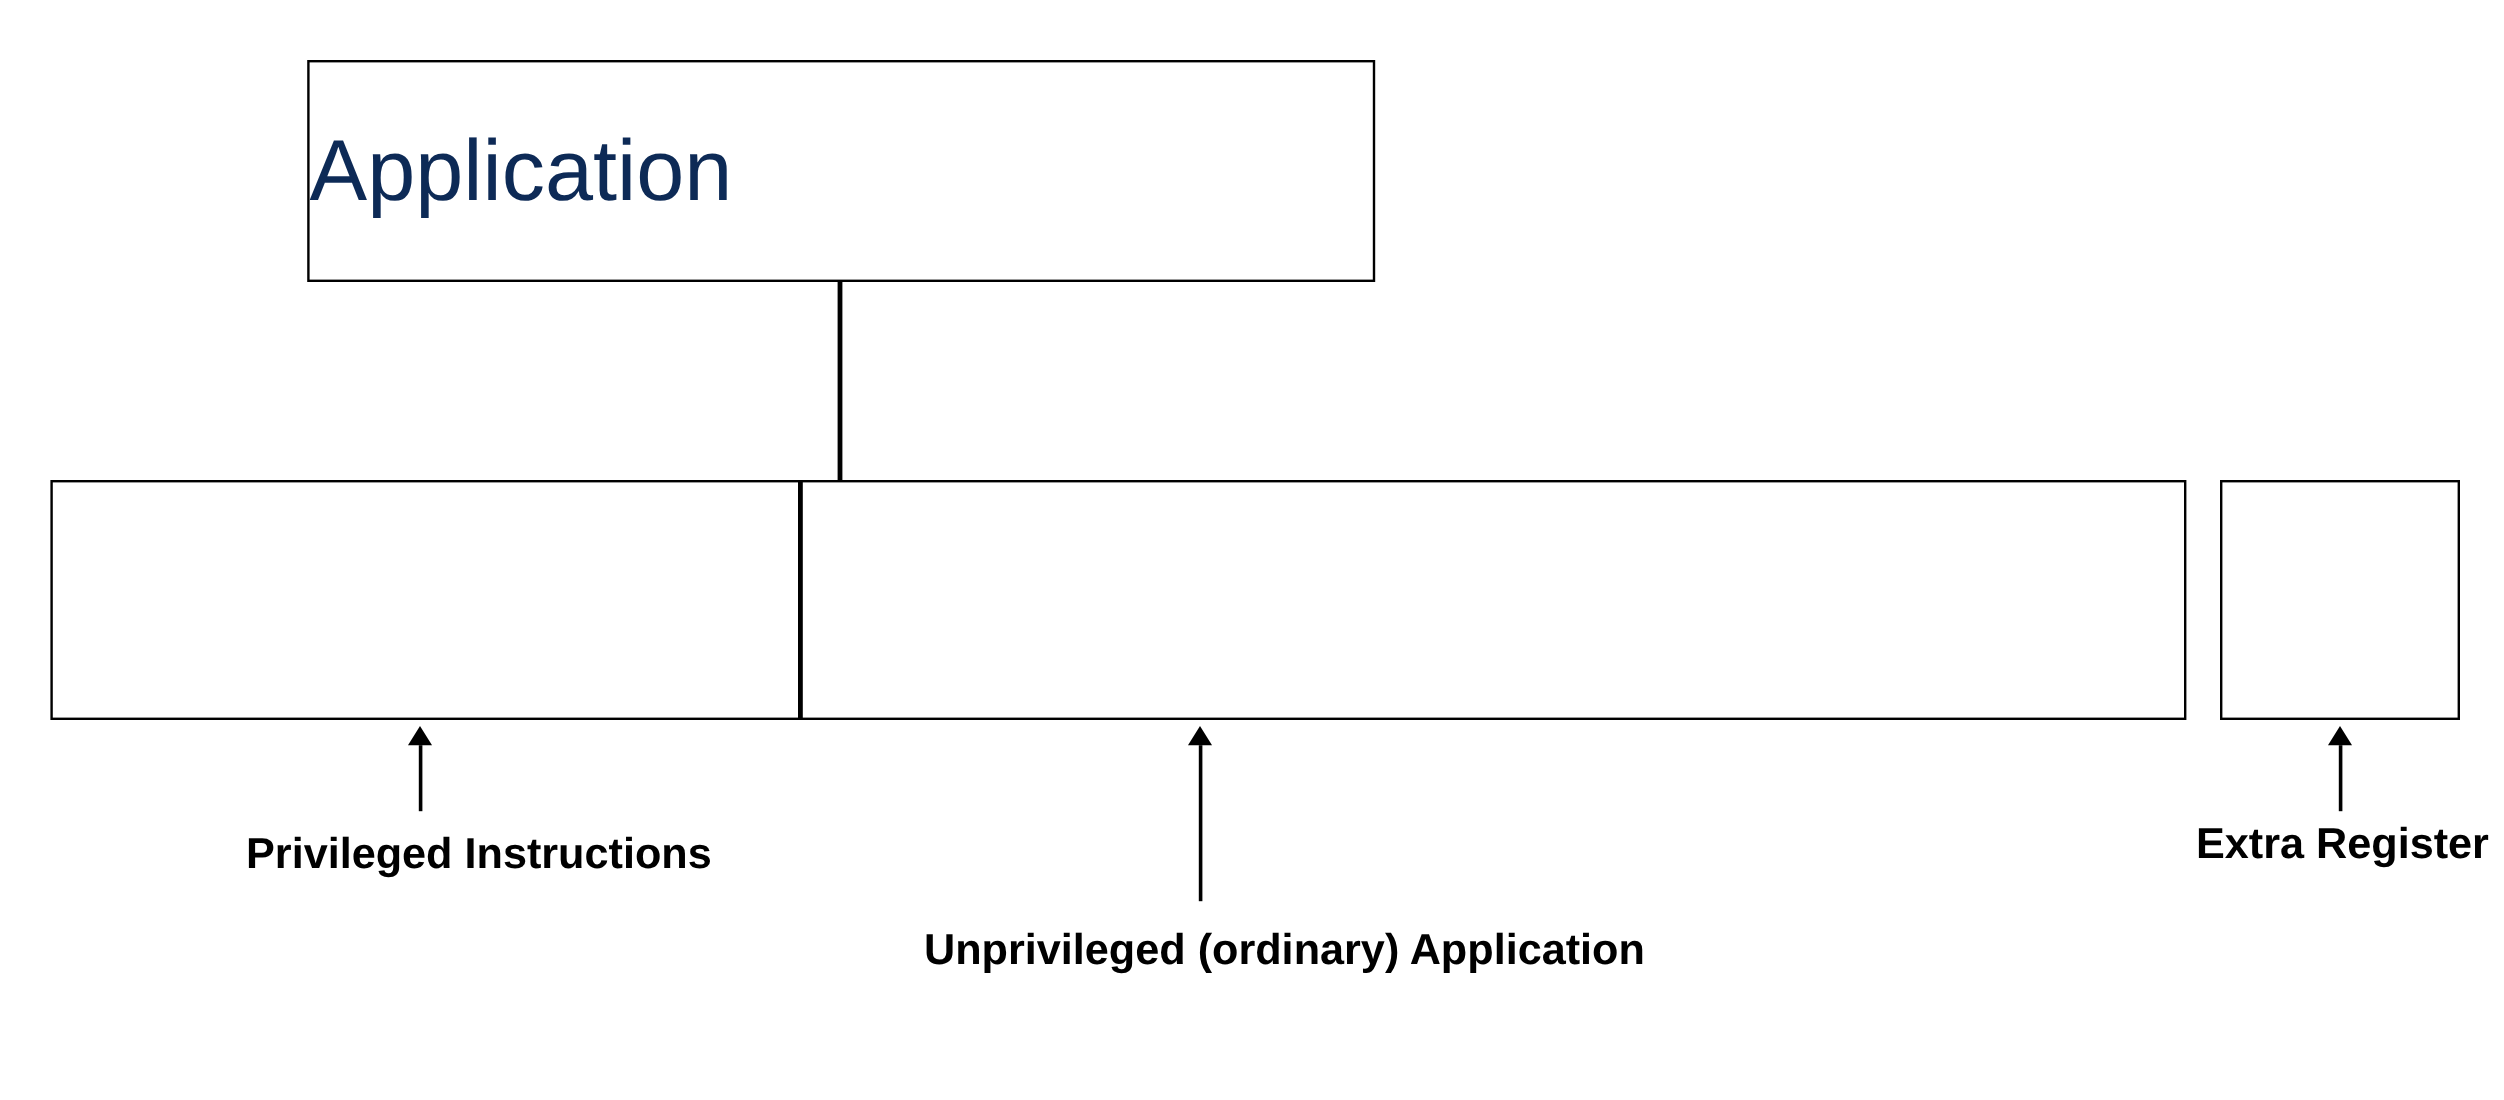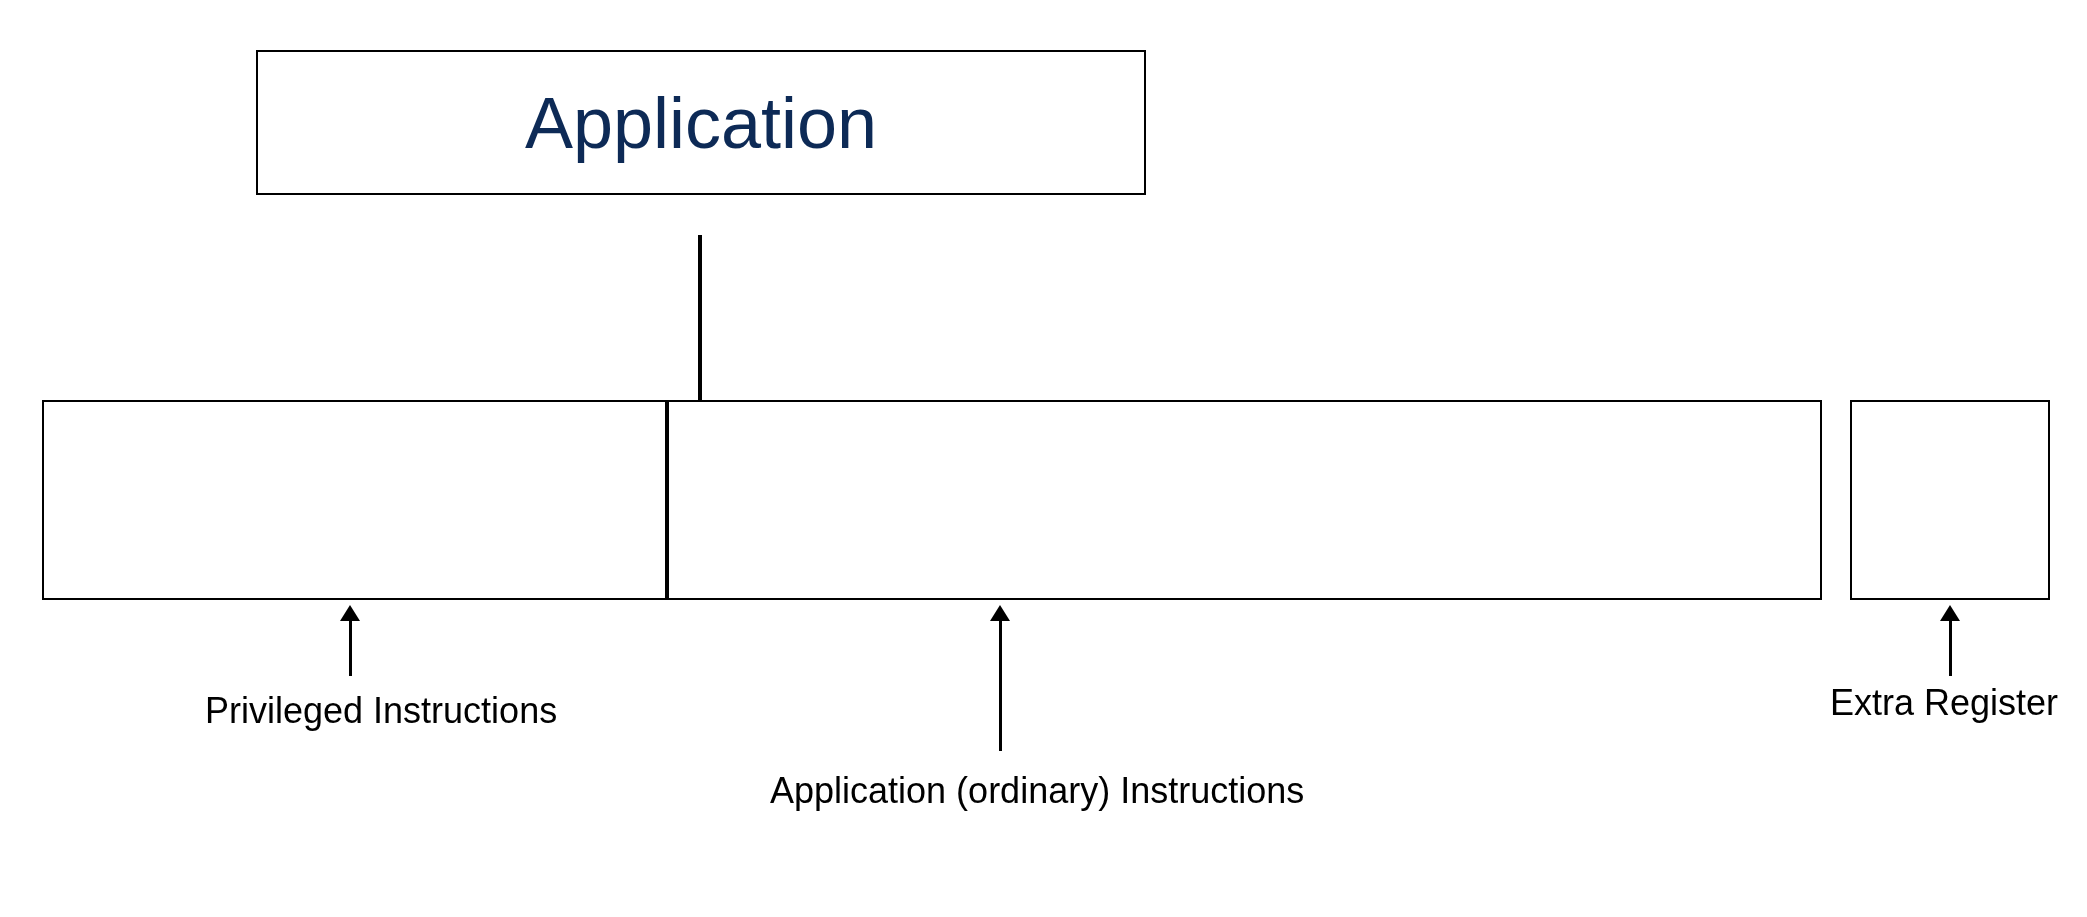--- a/index.html
+++ b/index.html
@@ -12,25 +12,25 @@
       background: #ffffff;
       width: 2087px;
       height: 917px;
       position: relative;
     }
     .application-box {
       position: absolute;
       left: 256px;
       top: 50px;
       width: 890px;
-      height: 145px;
+      height: 185px;
       border: 2px solid #000000;
       display: flex;
       align-items: center;
-      justify-content: center;
+      justify-content: flex-start;
     }
     .application-label {
       color: #0d2a56;
       font-size: 72px;
       font-weight: 300;
     }
     .vertical-connector {
       position: absolute;
       left: 698px;
       top: 235px;
@@ -97,21 +97,21 @@
       left: 1940px;
       top: 605px;
     }
     .arrow-extra .arrow-shaft {
       height: 55px;
     }
     .label {
       position: absolute;
       font-size: 36px;
       color: #000000;
-      font-weight: 400;
+      font-weight: 700;
       white-space: nowrap;
     }
     .label-privileged {
       left: 205px;
       top: 690px;
     }
     .label-unprivileged {
       left: 770px;
       top: 770px;
     }
@@ -143,14 +143,14 @@
   <div class="arrow-head"></div>
   <div class="arrow-shaft"></div>
 </div>
 
 <div class="arrow arrow-extra">
   <div class="arrow-head"></div>
   <div class="arrow-shaft"></div>
 </div>
 
 <div class="label label-privileged">Privileged Instructions</div>
-<div class="label label-unprivileged">Application (ordinary) Instructions</div>
+<div class="label label-unprivileged">Unprivileged (ordinary) Application</div>
 <div class="label label-extra">Extra Register</div>
 
 </body></html>

